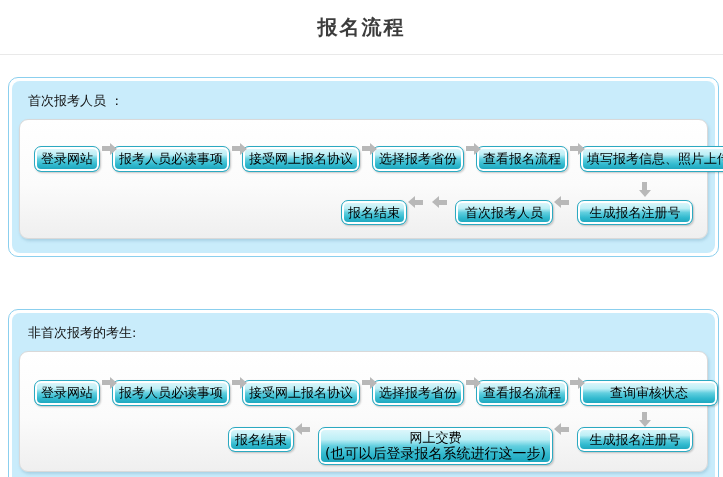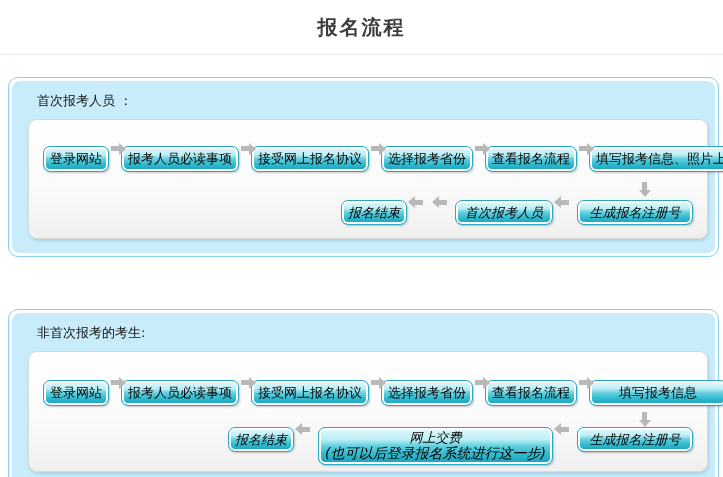--- a/index.html
+++ b/index.html
@@ -19,35 +19,35 @@
   
   .panel{
     margin:0 4px 0 8px;
     border:1px solid #8bcfee;border-radius:10px;
     background:#ffffff;padding:3px;
   }
   .panel-first{margin-top:22px;}
   .panel-second{margin-top:52px;}
   .panel-band{
     background:#c9ecfb;border-radius:8px;
-    padding:8px 7px 14px 16px;
+    padding:8px 7px 14px 7px;
   }
   .panel-label{
     font-size:13px;color:#111;padding:3px 0 9px 9px;
   }
   .panel-content{
     background:linear-gradient(to bottom,#ffffff 0%,#fbfbfb 55%,#efefef 100%);
     border:1px solid #d9d9d9;border-radius:9px;
     box-shadow:1px 2px 3px rgba(110,160,185,.35);
   }
   .panel-first .panel-content{padding:26px 14px 13px 14px;}
   .panel-second .panel-content{padding:28px 14px 6px 14px;}
   .flow-row{display:flex;align-items:flex-start;}
   .flow-row.spread{justify-content:space-between;}
-  .flow-row.rightward{justify-content:flex-end;font-style:italic;}
+  .flow-row.rightward{justify-content:flex-end;}
   .mid-row{
     display:flex;justify-content:flex-end;align-items:center;
     height:28px;padding-right:46px;
   }
   .panel-second .mid-row{height:21px;}
   
   .step{
     display:flex;align-items:center;justify-content:center;flex:none;
     font-size:13px;color:#000;line-height:1.2;
     padding:4px 6px;border-radius:7px;
@@ -131,21 +131,21 @@
         <div class="step">登录网站</div>
         <div class="h-arrow right"></div>
         <div class="step">报考人员必读事项</div>
         <div class="h-arrow right"></div>
         <div class="step">接受网上报名协议</div>
         <div class="h-arrow right"></div>
         <div class="step">选择报考省份</div>
         <div class="h-arrow right"></div>
         <div class="step">查看报名流程</div>
         <div class="h-arrow right"></div>
-        <div class="step wide-info">填写报考信息</div>
+        <div class="step wide-info">查询审核状态</div>
       </div>
 
       <div class="mid-row">
         <div class="v-arrow"></div>
       </div>
 
       <div class="flow-row rightward">
         <div class="step">报名结束</div>
         <div class="h-arrow left"></div>
         <div class="step pay">

